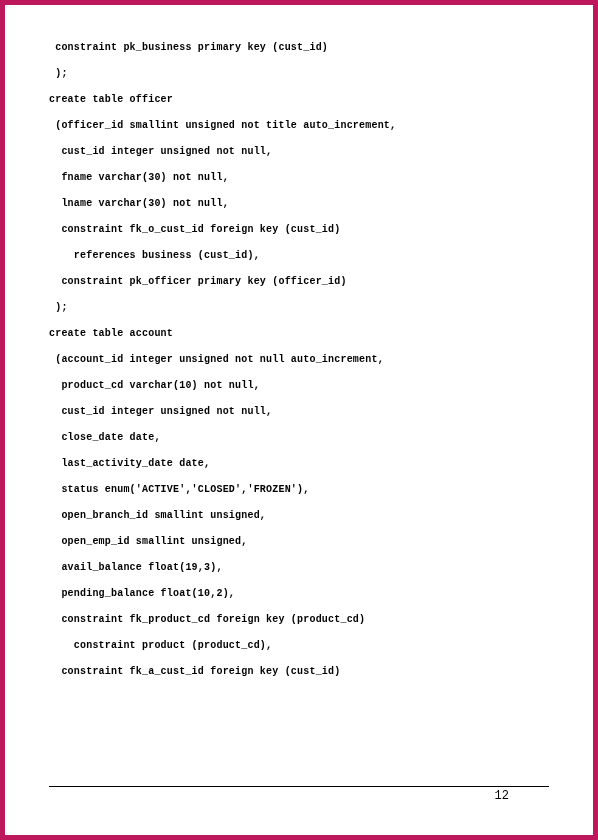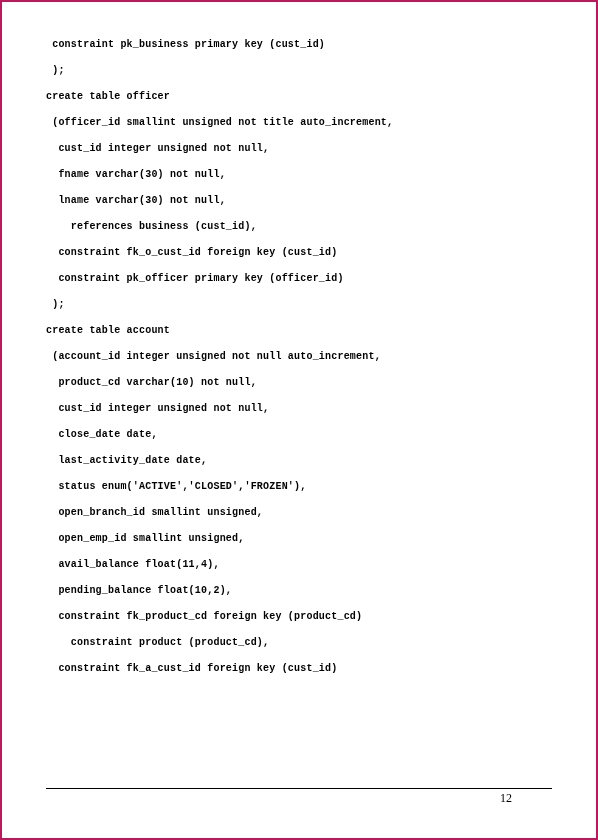--- a/index.html
+++ b/index.html
@@ -4,21 +4,21 @@
 <style>
   html, body {
     margin: 0;
     padding: 0;
     background: #ffffff;
   }
   .page {
     width: 598px;
     height: 840px;
     background: #ffffff;
-    border: 2px solid #be185d;
+    border: 5px solid #be185d;
     box-sizing: border-box;
     position: relative;
     font-family: "Courier New", Courier, monospace;
     font-size: 10px;
     color: #000000;
     font-weight: bold;
   }
   .content {
     position: absolute;
     top: 30px;
@@ -38,55 +38,55 @@
     right: 44px;
     bottom: 32px;
   }
   .footer hr {
     border: none;
     border-top: 1px solid #000;
     margin: 0;
   }
   .page-number {
     text-align: right;
-    font-family: Liberation Serif, serif;
+    font-family: Liberation Mono, monospace;
     font-size: 12px;
     font-weight: normal;
     padding-top: 2px;
     padding-right: 40px;
   }
 </style>
 </head>
 <body>
 
 <div class="page">
   <div class="content">
     <div class="line"> constraint pk_business primary key (cust_id)</div>
     <div class="line"> );</div>
     <div class="line"></div>
     <div class="line">create table officer</div>
     <div class="line"> (officer_id smallint unsigned not title auto_increment,</div>
     <div class="line">  cust_id integer unsigned not null,</div>
     <div class="line">  fname varchar(30) not null,</div>
     <div class="line">  lname varchar(30) not null,</div>
+    <div class="line">  constraint fk_o_cust_id foreign key (cust_id)</div>
     <div class="line">    references business (cust_id),</div>
-    <div class="line">  constraint fk_o_cust_id foreign key (cust_id)</div>
     <div class="line">  constraint pk_officer primary key (officer_id)</div>
     <div class="line"> );</div>
     <div class="line"></div>
     <div class="line">create table account</div>
     <div class="line"> (account_id integer unsigned not null auto_increment,</div>
     <div class="line">  product_cd varchar(10) not null,</div>
     <div class="line">  cust_id integer unsigned not null,</div>
     <div class="line">  close_date date,</div>
     <div class="line">  last_activity_date date,</div>
     <div class="line">  status enum('ACTIVE','CLOSED','FROZEN'),</div>
     <div class="line">  open_branch_id smallint unsigned,</div>
     <div class="line">  open_emp_id smallint unsigned,</div>
-    <div class="line">  avail_balance float(11,4),</div>
+    <div class="line">  avail_balance float(19,3),</div>
     <div class="line">  pending_balance float(10,2),</div>
     <div class="line">  constraint fk_product_cd foreign key (product_cd)</div>
     <div class="line">    constraint product (product_cd),</div>
     <div class="line">  constraint fk_a_cust_id foreign key (cust_id)</div>
   </div>
 
   <div class="footer">
     <hr>
     <div class="page-number">12</div>
   </div>

